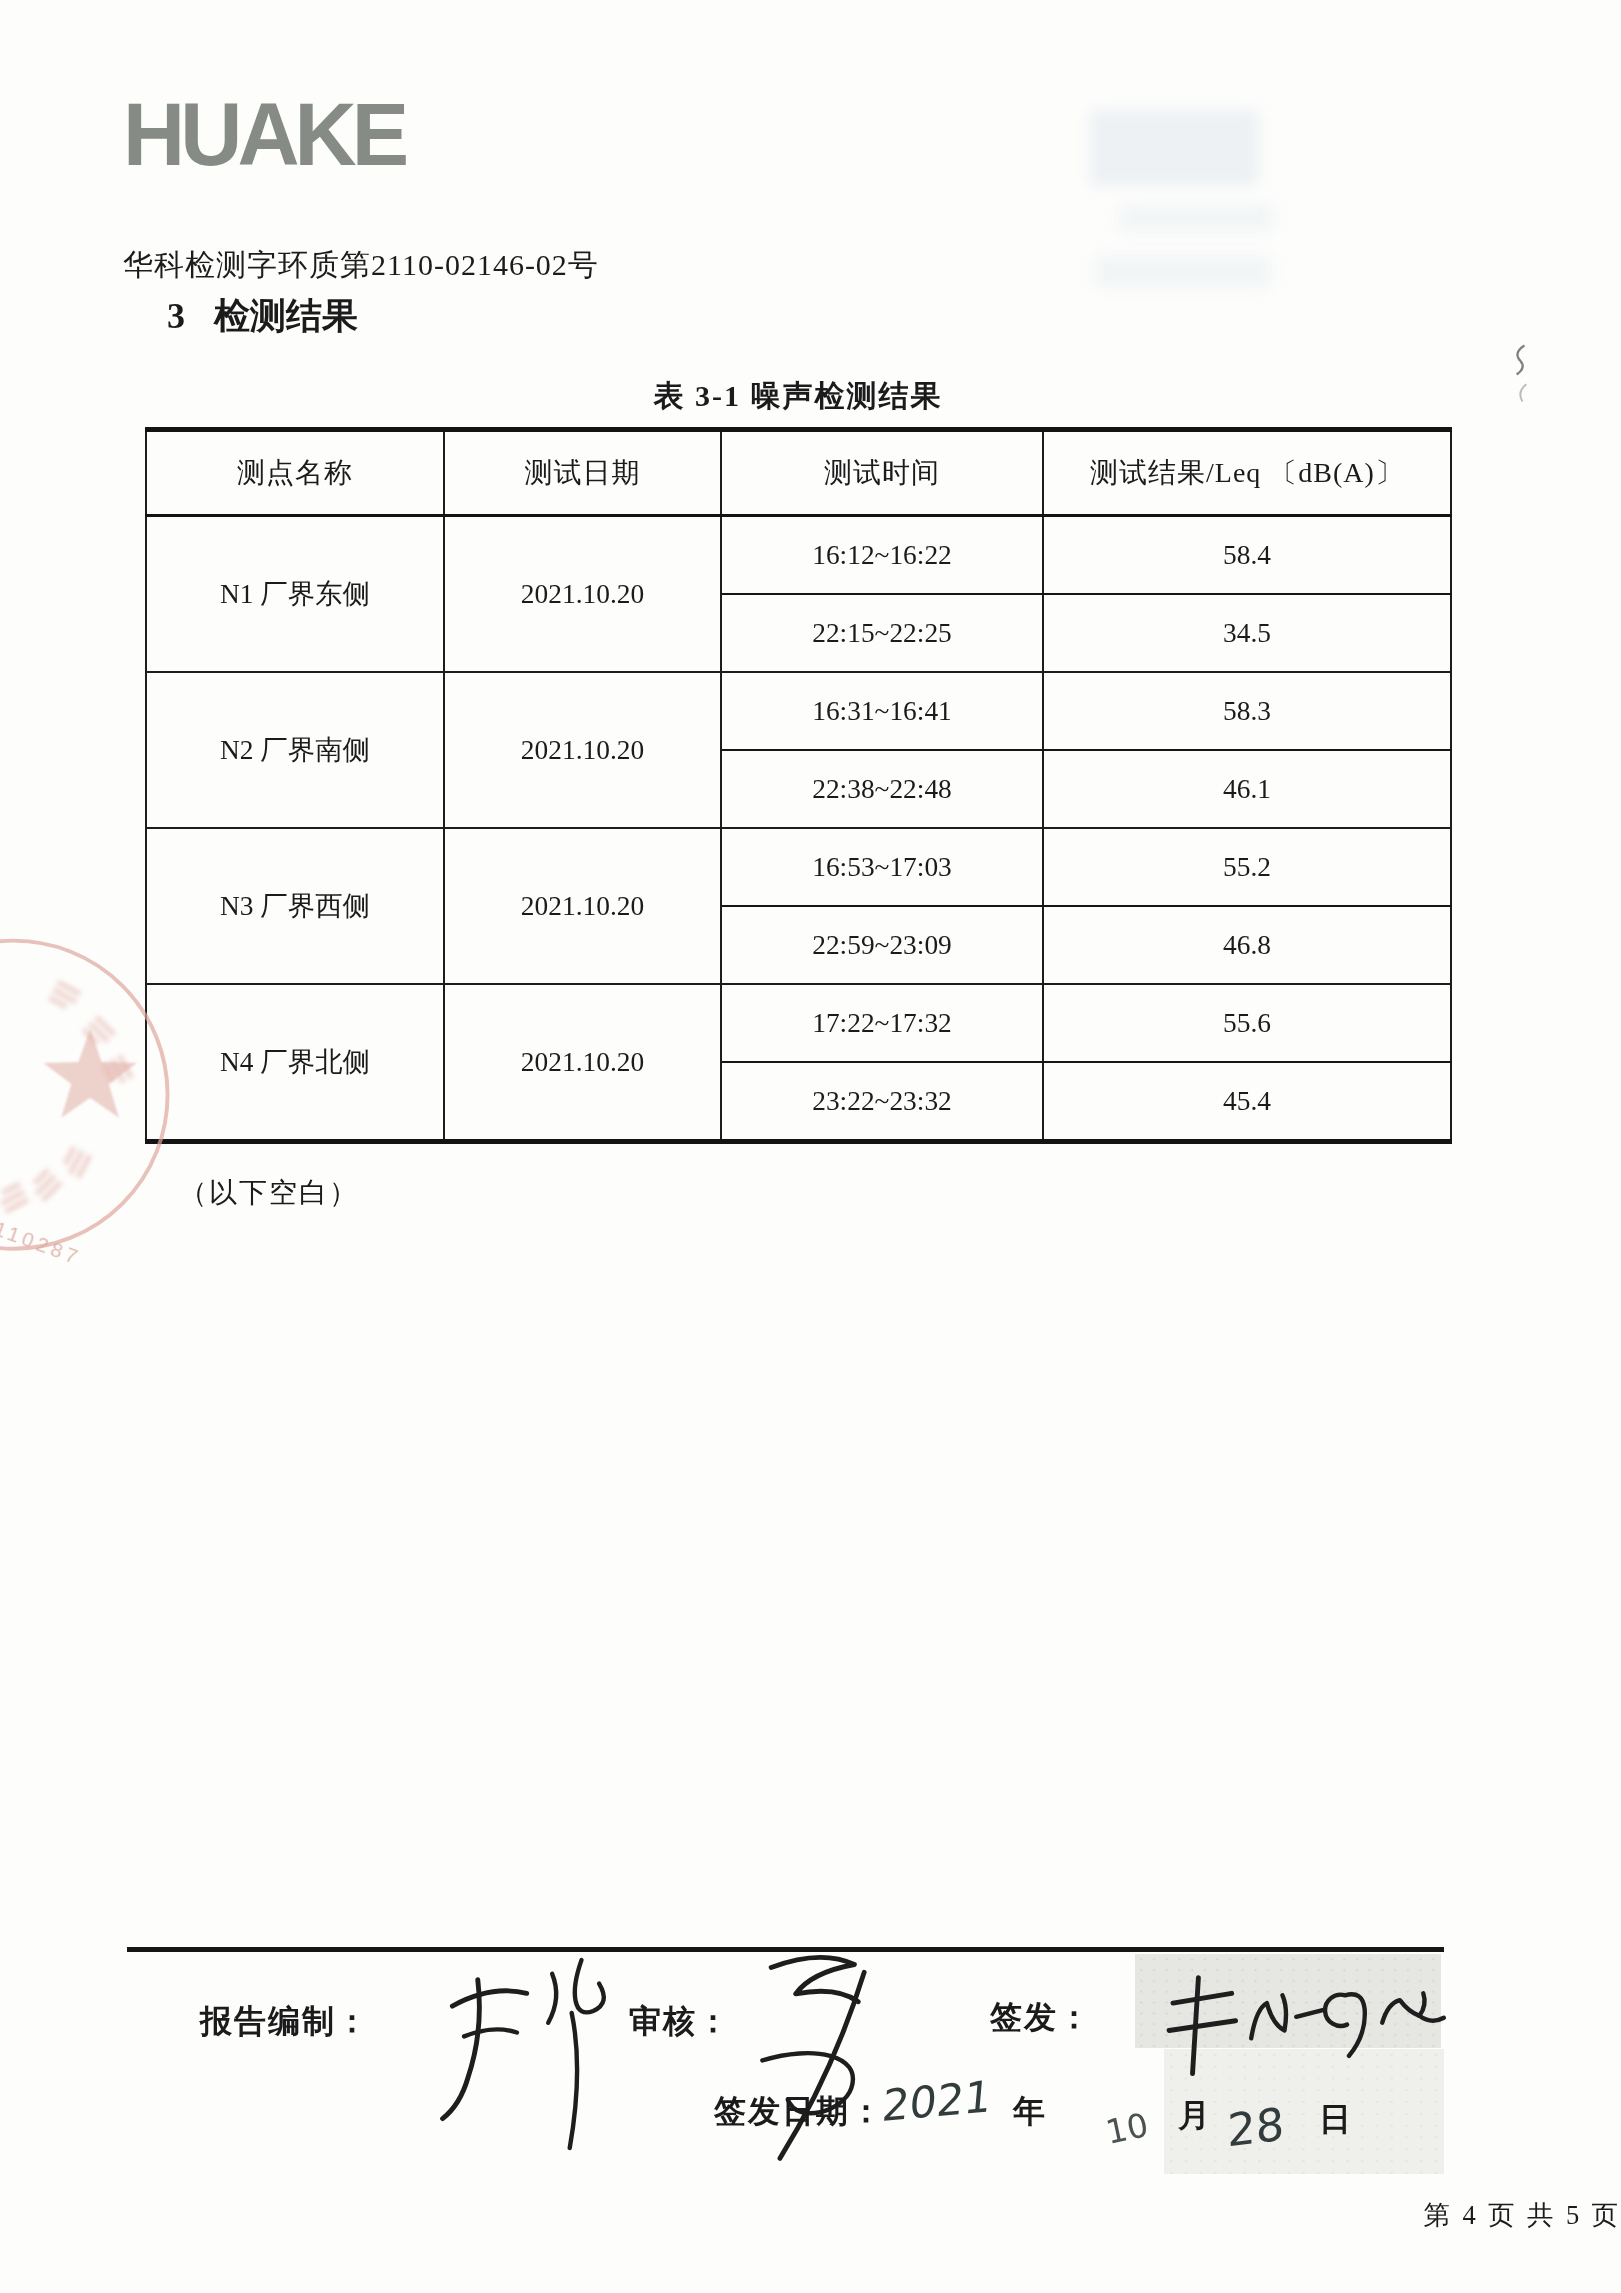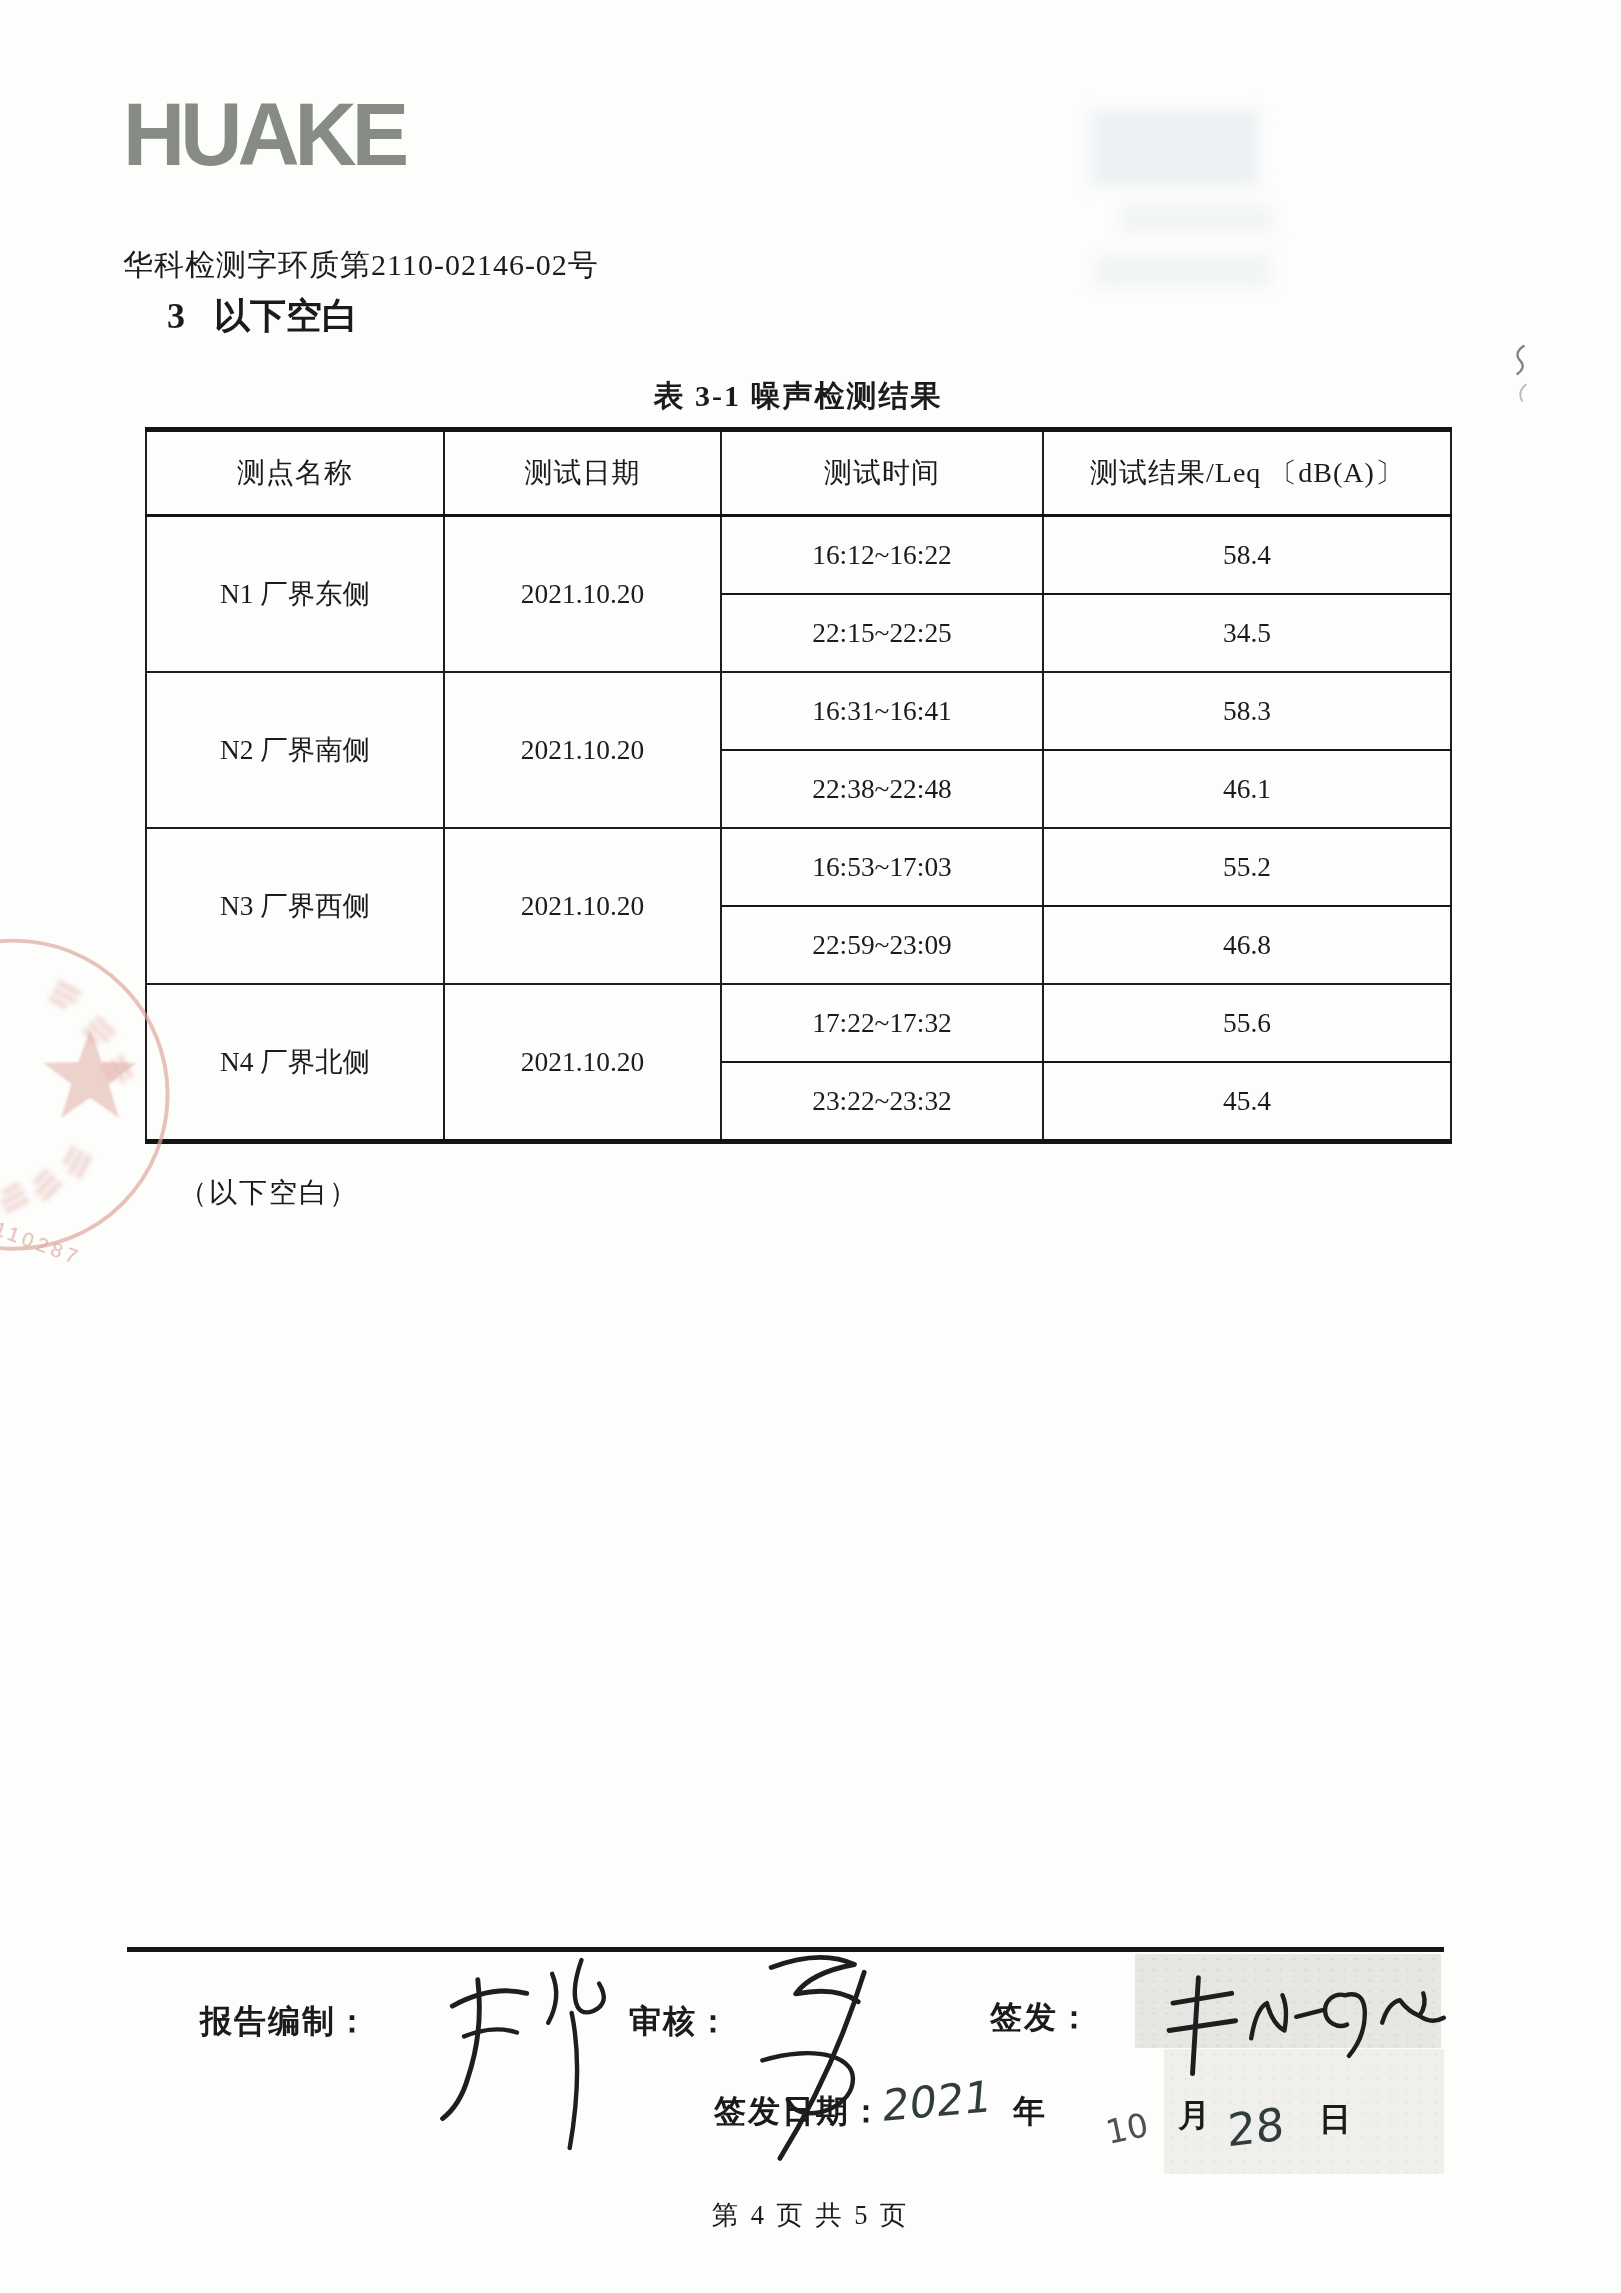--- a/index.html
+++ b/index.html
@@ -85,35 +85,35 @@
   .hw-day{left:1227px;top:2101px;font-size:45px;transform:rotate(-7deg) skewX(-6deg);}
   .patch1{left:1135px;top:1954px;width:306px;height:94px;background:#e6e6e3;
           background-image:radial-gradient(rgba(0,0,0,.07) 1px, transparent 1.4px);background-size:12.7px 10.8px;}
   .patch2{left:1164px;top:2049px;width:280px;height:125px;background:#efefec;
           background-image:radial-gradient(rgba(0,0,0,.05) 1px, transparent 1.4px);background-size:14.7px 11.8px;}
   .sig svg path{fill:none;stroke:#1e1e1e;stroke-linecap:round;stroke-linejoin:round;}
   .sig-prepared{left:423px;top:1952px;}
   .sig-review{left:727px;top:1943px;}
   .sig-issue{left:1155px;top:1964px;}
 
-  .footer{left:0;top:2197px;width:1621px;text-align:center;font-size:26.5px;letter-spacing:2.9px;}
+  .footer{left:0;top:2197px;width:1621px;text-align:right;font-size:26.5px;letter-spacing:2.9px;}
 </style>
 </head>
 <body>
 
 <div class="abs logo-block">
   <div class="logo-row">
     <span class="logo-word">HUAKE</span>
   </div>
 </div>
 
 <div class="abs doc-number">华科检测字环质第2110-02146-02号</div>
 
 <div class="abs section-heading">
-  <span class="num">3</span><span>以下空白</span>
+  <span class="num">3</span><span>检测结果</span>
 </div>
 
 <div class="abs ghost g1"></div>
 <div class="abs ghost g2"></div>
 <div class="abs ghost g3"></div>
 
 <svg class="abs edge-mark" width="29" height="69" viewBox="0 0 30 70">
   <path d="M18 4 Q6 12 14 20 Q20 27 10 34" fill="none" stroke="#4a4a4a" stroke-width="2.4" opacity="0.7"></path>
   <path d="M20 44 Q10 52 16 62" fill="none" stroke="#6a6a6a" stroke-width="2" opacity="0.45"></path>
 </svg>

